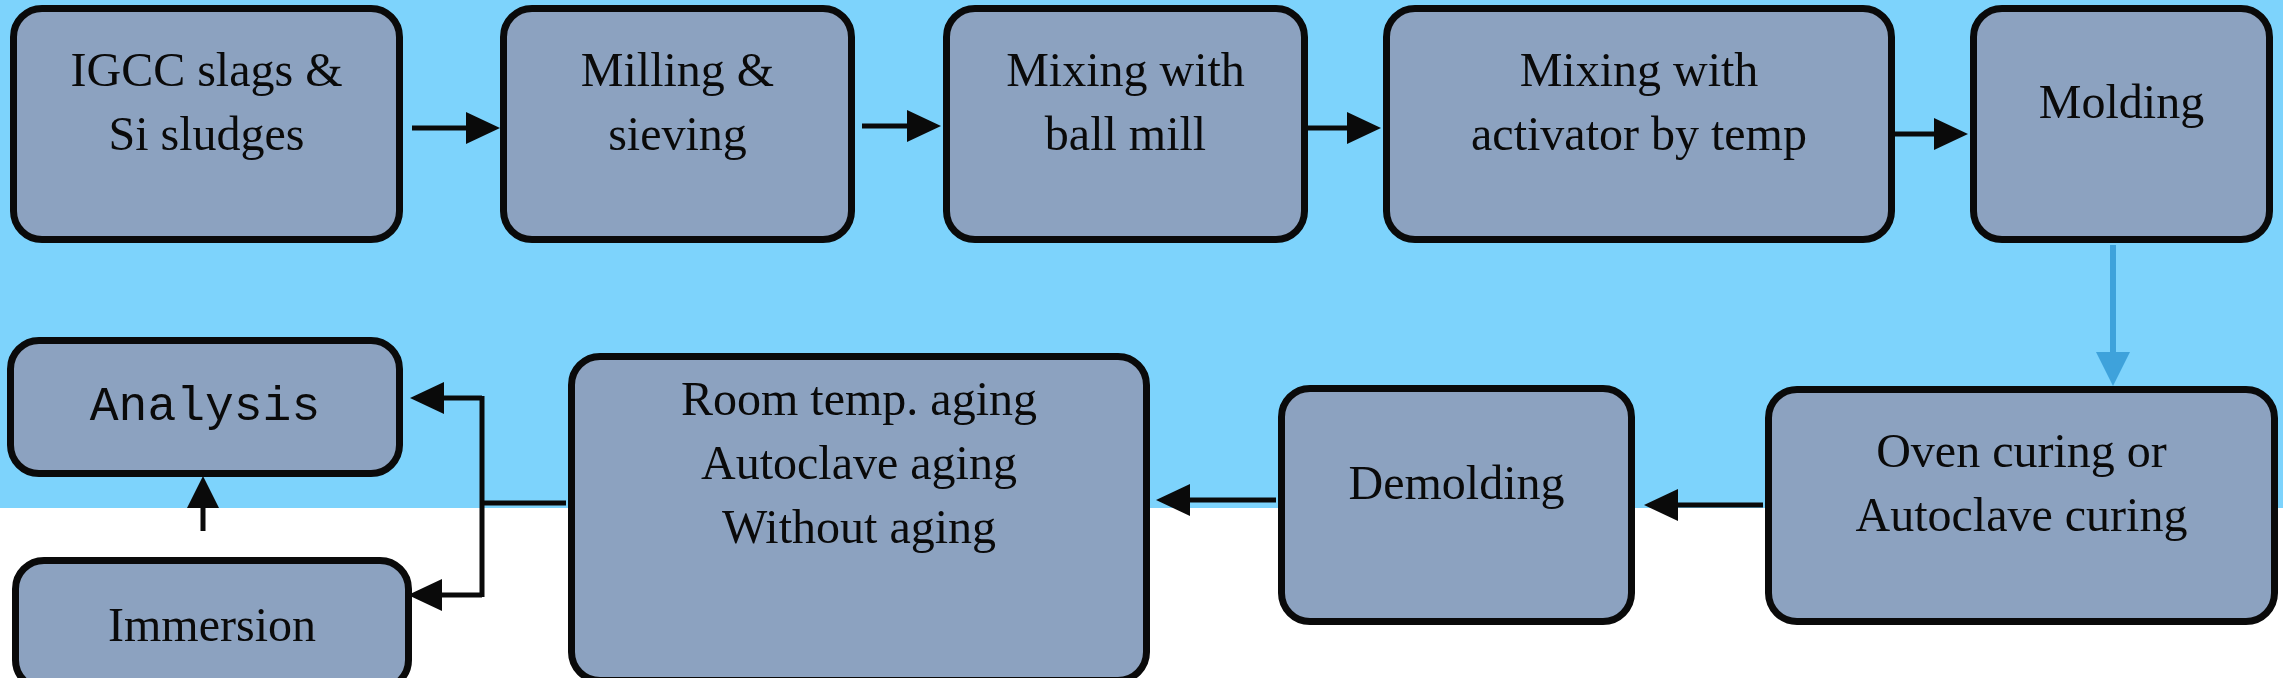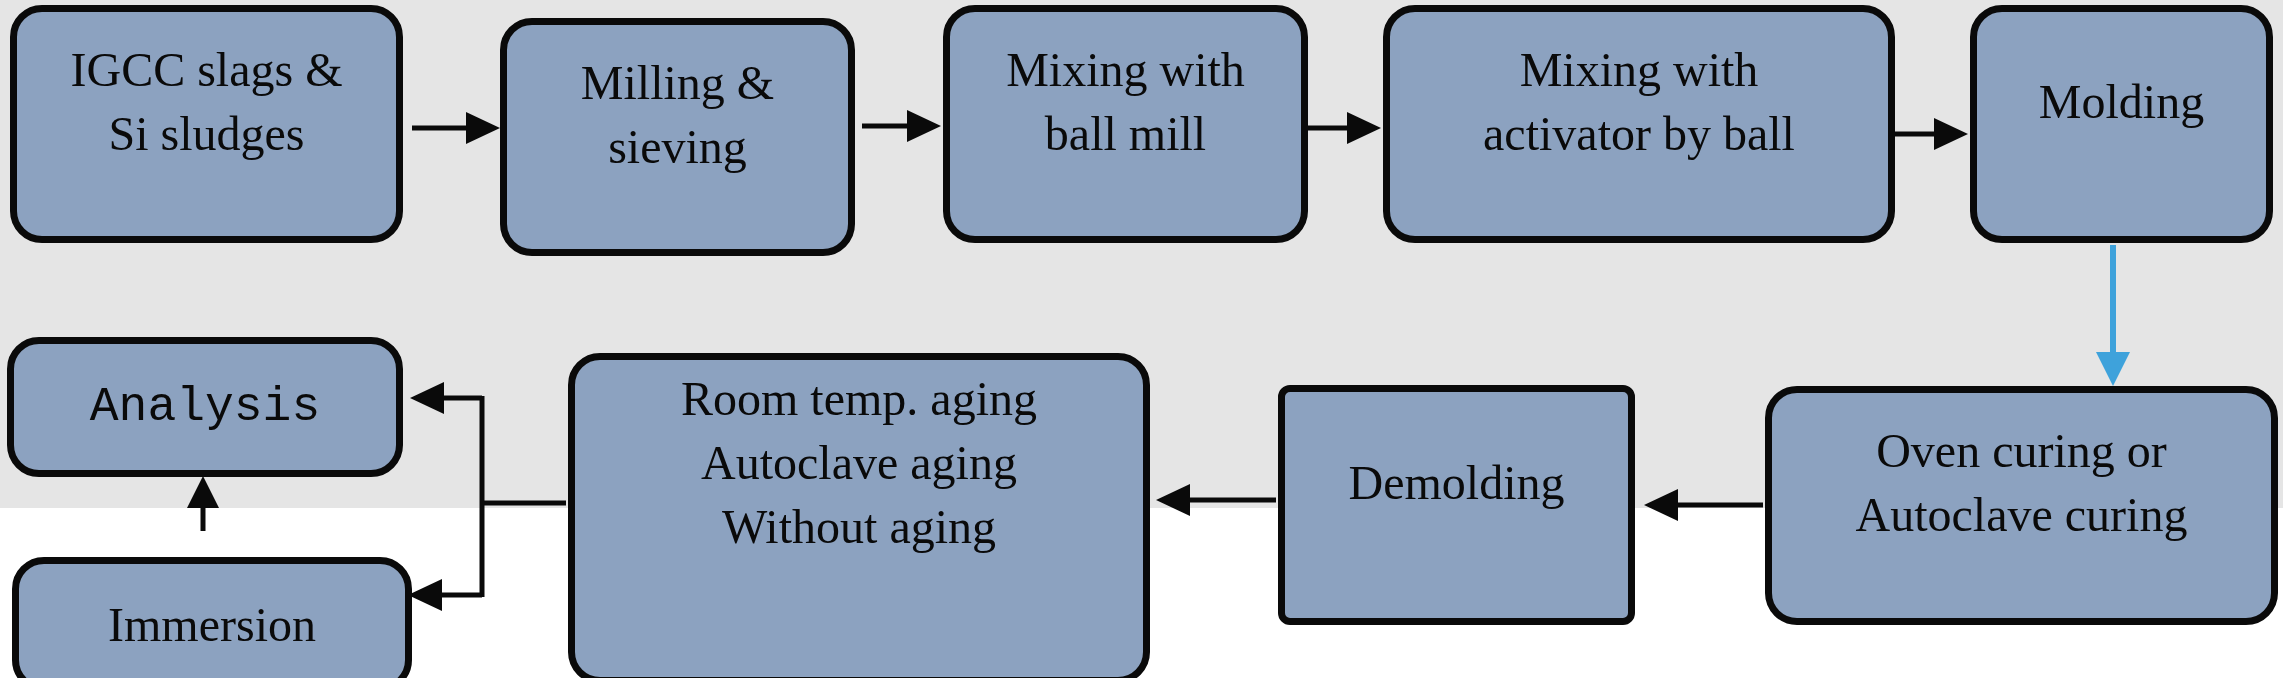--- a/index.html
+++ b/index.html
@@ -8,21 +8,21 @@
     background: #ffffff;
     width: 2283px;
     height: 678px;
     overflow: hidden;
     font-family: "Liberation Serif", "DejaVu Serif", serif;
   }
   .stage {
     position: relative;
     width: 2283px;
     height: 508px;
-    background: #e5e5e5;
+    background: #7dd3fc;
   }
   .node {
     position: absolute;
     box-sizing: border-box;
     background: #8CA2C0;
     border: 7px solid #0a0a0a;
     border-radius: 32px;
     display: flex;
     flex-direction: column;
     align-items: center;
@@ -31,27 +31,27 @@
     color: #0a0a0a;
     font-size: 48px;
     line-height: 64px;
   }
   .node .ln { display: block; white-space: nowrap; }
   .pb45  { padding-bottom: 45px; }
   .pb112 { padding-bottom: 112px; }
 
   
   #n-igcc      { left: 10px;   top: 5px;   width: 393px; height: 238px; }
-  #n-milling   { left: 500px;  top: 18px;   width: 355px; height: 238px; }
+  #n-milling   { left: 500px;  top: 5px;   width: 355px; height: 238px; }
   #n-ballmill  { left: 943px;  top: 5px;   width: 365px; height: 238px; }
   #n-activator { left: 1383px; top: 5px;   width: 512px; height: 238px; }
   #n-molding   { left: 1970px; top: 5px;   width: 303px; height: 238px; justify-content: center; }
   
   #n-curing    { left: 1765px; top: 386px; width: 513px; height: 239px; }
-  #n-demolding { left: 1278px; top: 385px; width: 357px; height: 240px; border-radius: 12px; }
+  #n-demolding { left: 1278px; top: 385px; width: 357px; height: 240px; }
   #n-aging     { left: 568px;  top: 341px; width: 582px; height: 331px; margin-top: 12px; }
   #n-analysis  { left: 7px;    top: 337px; width: 396px; height: 140px; font-family: Liberation Mono, monospace; }
   #n-immersion { left: 12px;   top: 533px; width: 400px; height: 135px; margin-top: 24px; }
 
   #connectors {
     position: absolute;
     left: 0; top: 0;
     width: 2283px; height: 678px;
     pointer-events: none;
   }
@@ -118,21 +118,21 @@
     <span class="ln">sieving</span>
   </div>
 
   <div class="node pb45" id="n-ballmill">
     <span class="ln">Mixing with</span>
     <span class="ln">ball mill</span>
   </div>
 
   <div class="node pb45" id="n-activator">
     <span class="ln">Mixing with</span>
-    <span class="ln">activator by ball</span>
+    <span class="ln">activator by temp</span>
   </div>
 
   <div class="node pb45" id="n-molding">
     <span class="ln">Molding</span>
   </div>
 
   <div class="node pb45" id="n-curing">
     <span class="ln">Oven curing or</span>
     <span class="ln">Autoclave curing</span>
   </div>

